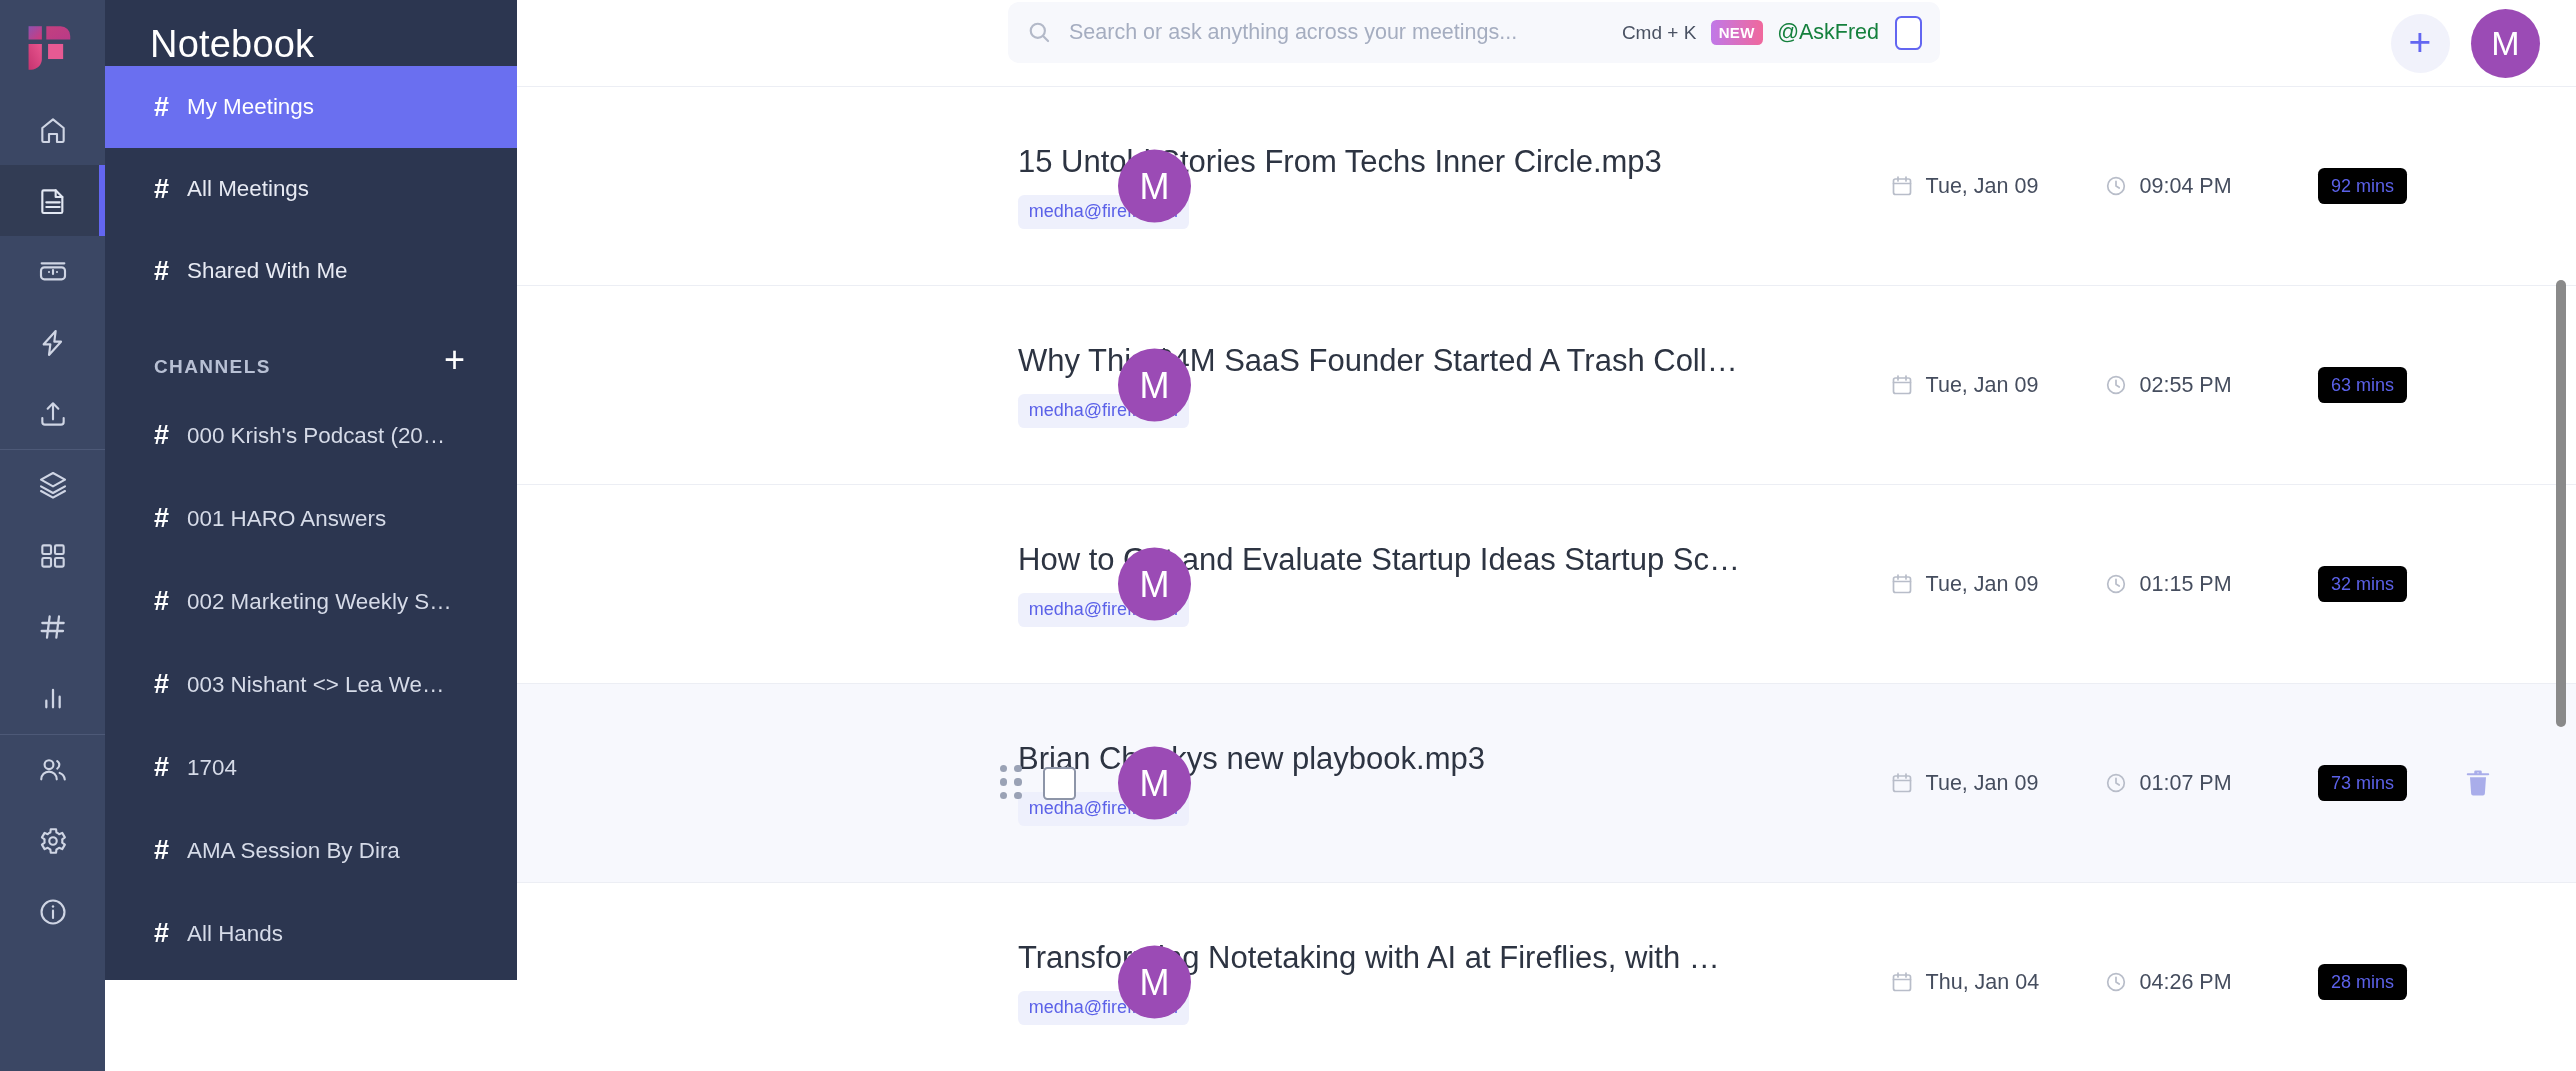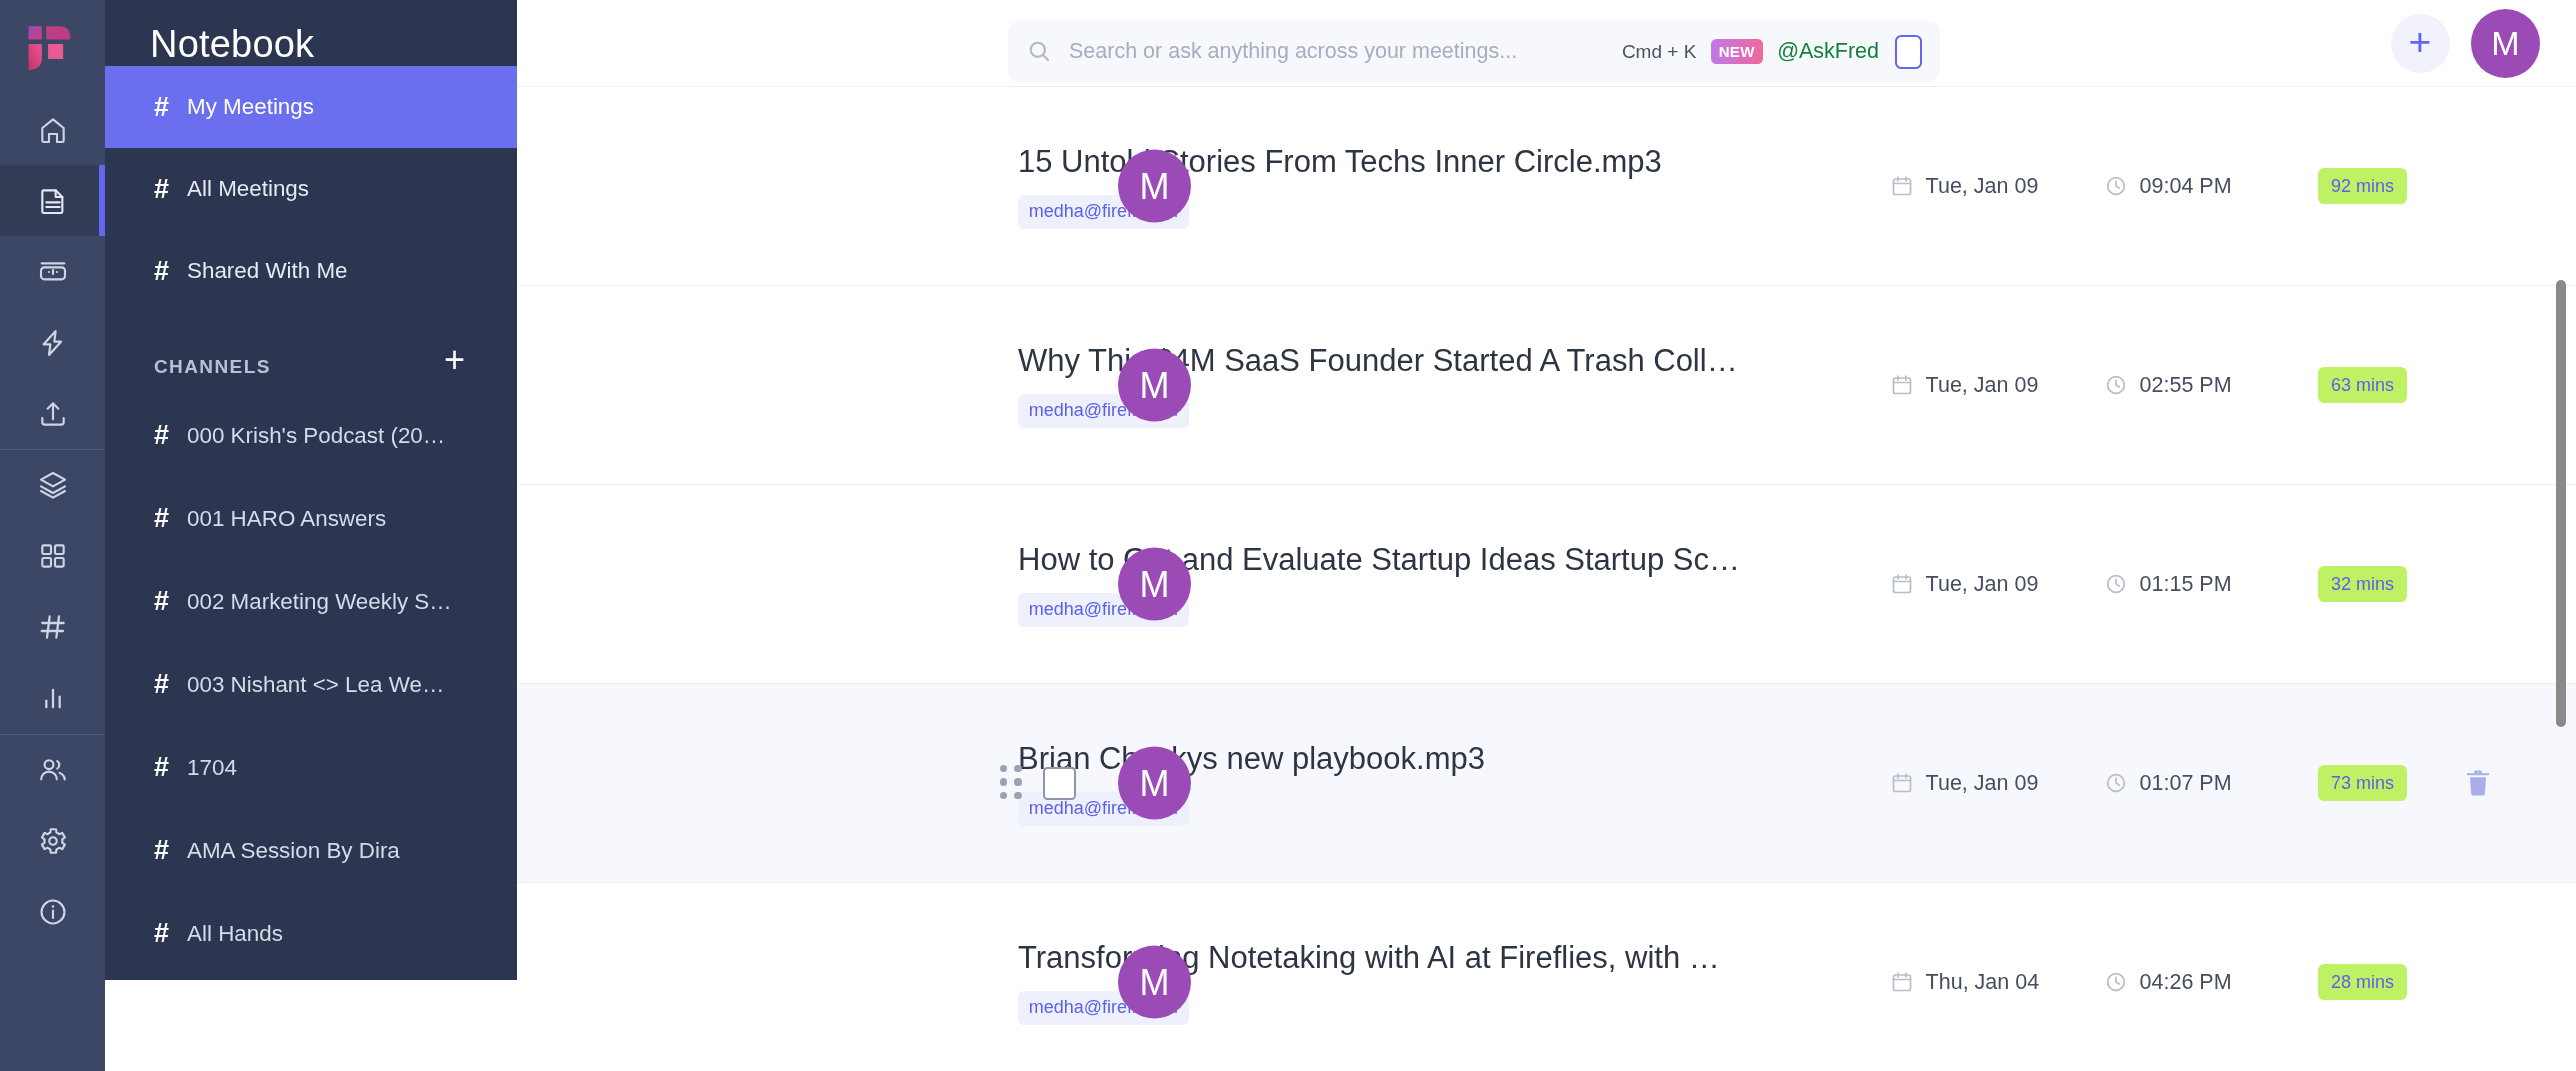--- a/index.html
+++ b/index.html
@@ -86,21 +86,21 @@
   }
 
   
   .main { flex: 1; height: 1072px; display: flex; flex-direction: column; background: #fff; position: relative; }
   .topbar {
     height: 87px; border-bottom: 0.9px solid #eceef4;
     display: flex; align-items: center; position: relative;
     flex: 0 0 87px;
   }
   .search-wrap {
-    position: absolute; left: 491px; top: 21px;
+    position: absolute; left: 491px; top: 2px;
     width: 932px; height: 61px;
     background: #f7f8fc; border-radius: 10.7px;
     display: flex; align-items: center; padding: 0 18px;
   }
   .search-icon { width: 27px; height: 27px; margin-right: 16px; flex: 0 0 27px; }
   .search-input {
     border: none; outline: none; background: transparent;
     font-family: "Liberation Sans", sans-serif;
     font-size: 21.5px; color: #3b4353; flex: 1;
   }
@@ -172,21 +172,21 @@
   }
   .row-meta { display: flex; align-items: center; gap: 8px; flex: 0 0 auto; }
   .meta-date, .meta-time {
     display: flex; align-items: center; font-size: 21.5px; color: #454d5e;
     white-space: nowrap;
   }
   .meta-date { width: 206px; }
   .meta-time { width: 206px; }
   .meta-date svg, .meta-time svg { width: 24px; height: 24px; margin-right: 11.6px; flex:0 0 24px;}
   .dur-badge {
-    background: #bef264; color: #5b61e8; font-size: 18px;
+    background: #000000; color: #5b61e8; font-size: 18px;
     padding: 7.2px 12.5px; border-radius: 6.3px; white-space: nowrap;
     width: 89px; text-align: center;
   }
   .trash-slot { width: 125px; display: flex; justify-content: center; }
   .trash-btn { width: 30px; height: 34px; cursor: pointer; }
 
   
   .scrollbar-track {
     position: absolute; right: 3.6px; top: 88px; width: 14.3px; height: 984px;
     background: transparent;

